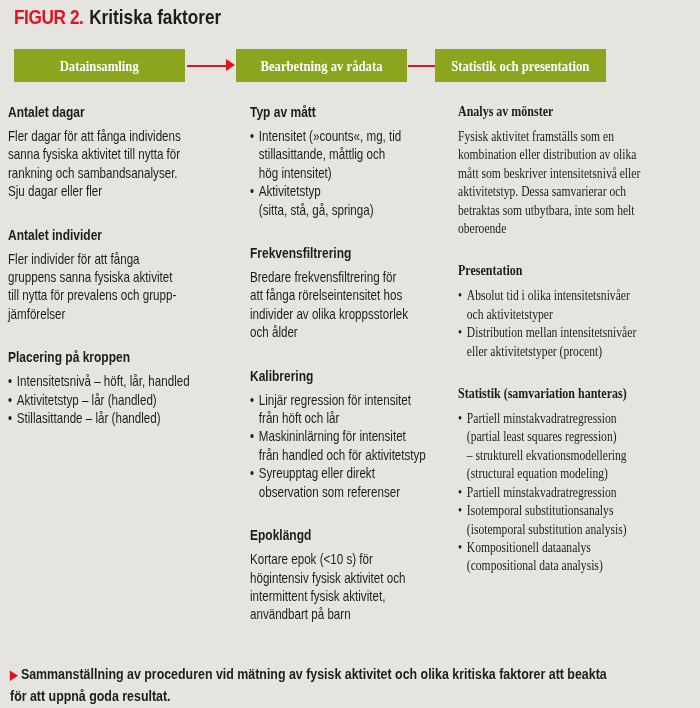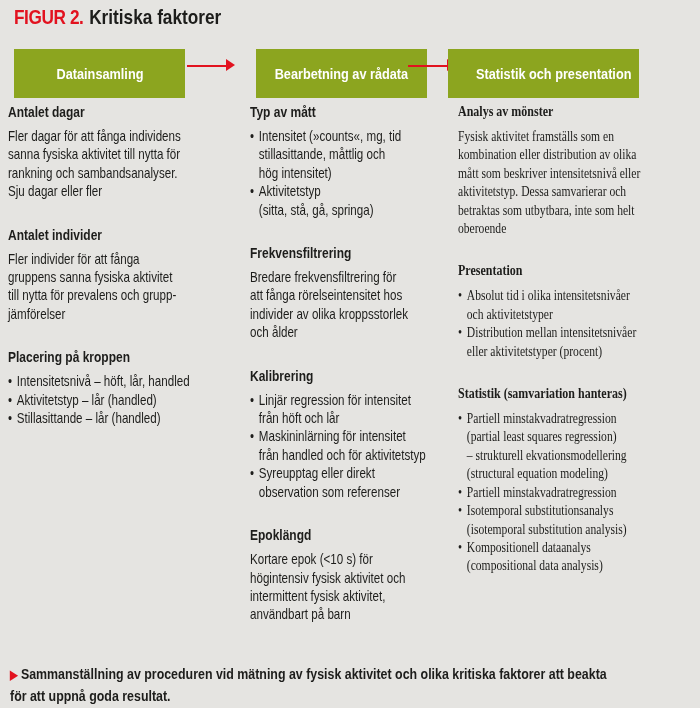--- a/index.html
+++ b/index.html
@@ -12,28 +12,28 @@
   .cx{transform:scaleX(0.8);transform-origin:0 0;width:125%;}
 
   .title{
     position:absolute;left:14px;top:5px;
     font-size:21px;font-weight:700;white-space:nowrap;
     transform:scaleX(0.82);transform-origin:0 0;
   }
   .title .fig{color:#e2121f;margin-right:7px;letter-spacing:-0.5px;}
 
   .hbox{
-    position:absolute;top:49px;width:171px;height:49px;background:#8ca51f;
-    display:flex;align-items:center;justify-content:center;
+    position:absolute;top:49px;width:171px;height:33px;background:#8ca51f;
+    display:flex;align-items:center;justify-content:center;font-family:Liberation Serif, serif;
   }
   .hbox span{
     color:#ffffff;font-weight:700;font-size:15.5px;white-space:nowrap;
     transform:scaleX(0.82);
   }
-  #box0{left:14px;} #box1{left:236px;margin-left:20px;} #box2{left:448px;padding-left:20px;}
+  #box0{left:14px;} #box1{left:236px;} #box2{left:435px;}
 
   .arrow{position:absolute;top:59px;height:13px;}
   .arrow .shaft{position:absolute;left:0;right:8px;top:5.5px;height:2.4px;background:#e2121f;}
   .arrow .head{
     position:absolute;right:0;top:0;width:0;height:0;
     border-left:9px solid #e2121f;border-top:6.5px solid transparent;border-bottom:6.5px solid transparent;
   }
   #arrow0{left:187px;width:48px;} #arrow1{left:408px;width:48px;}
 
   .col{position:absolute;top:102px;}

